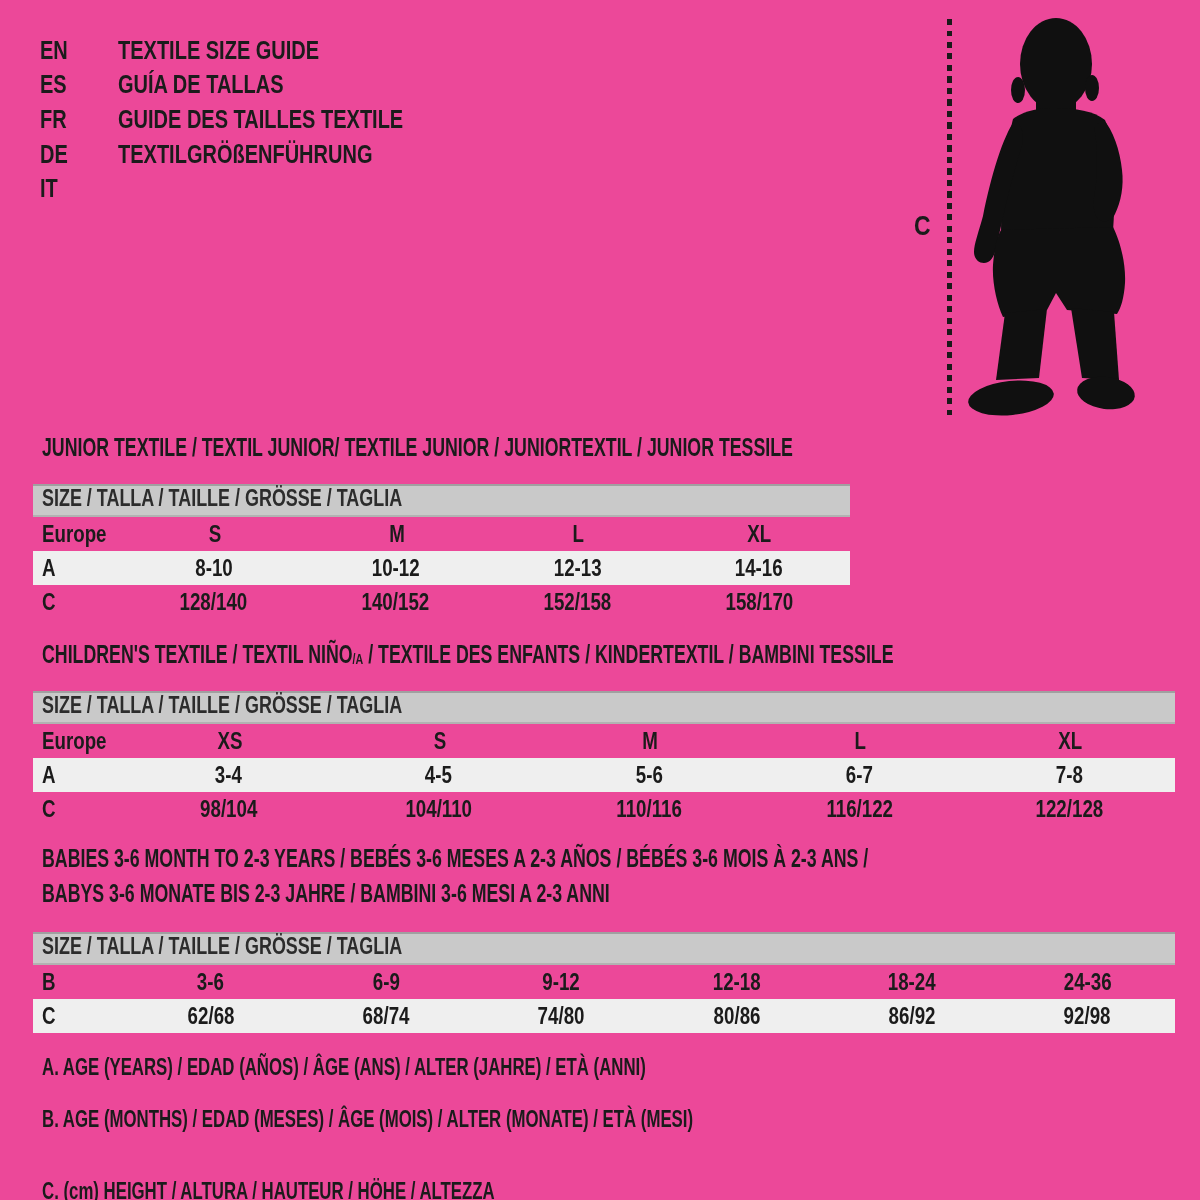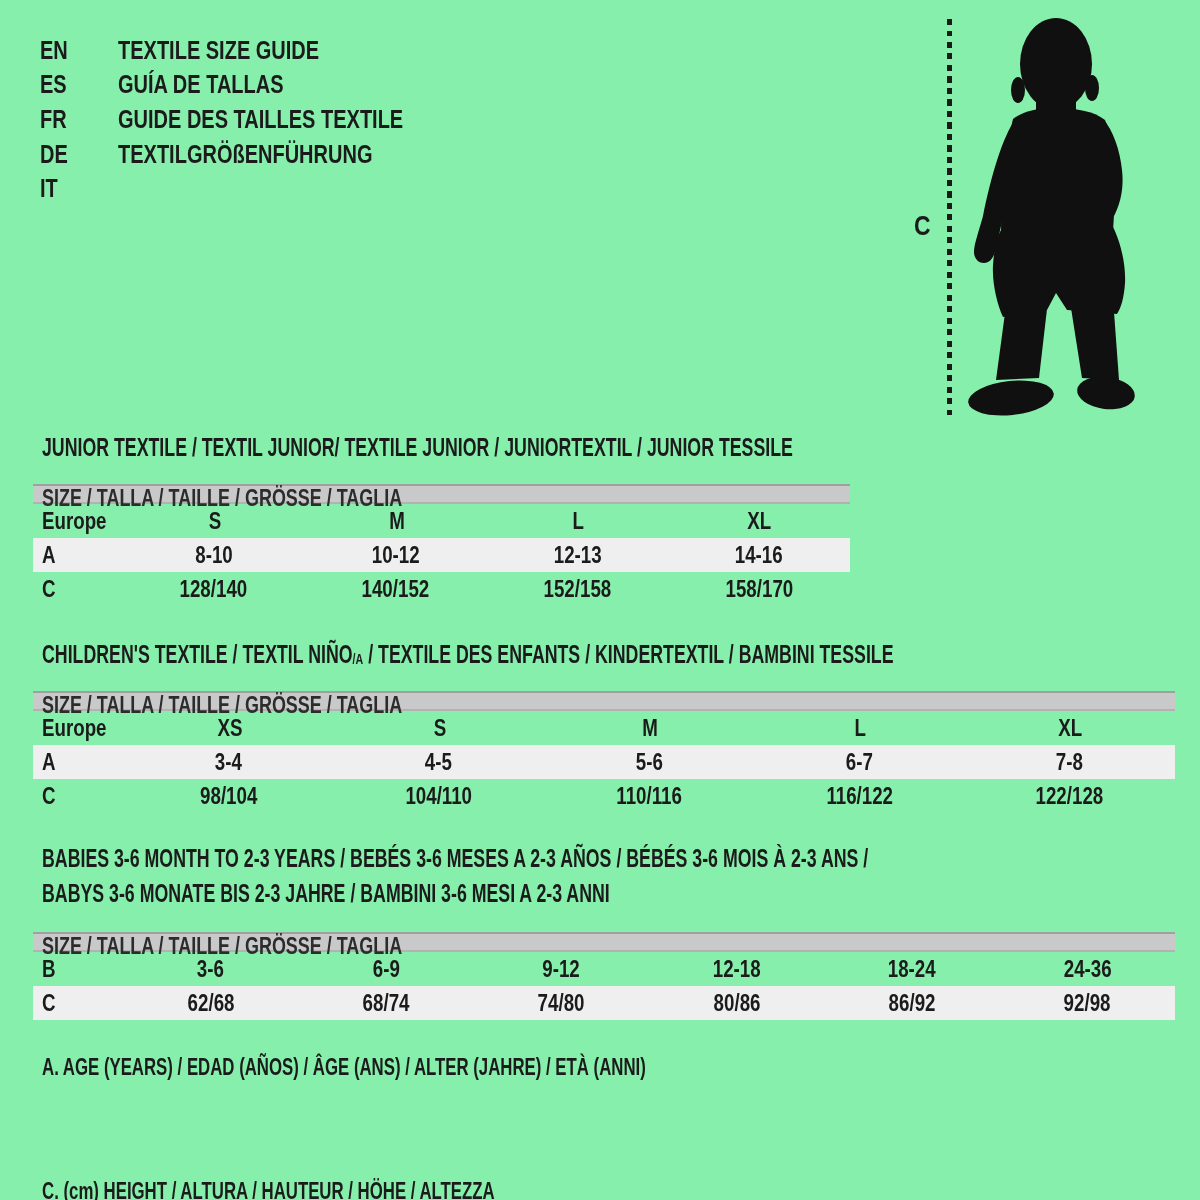--- a/index.html
+++ b/index.html
@@ -1,17 +1,17 @@
 <!DOCTYPE html>
 <html><head>
 <meta charset="utf-8">
 <style>
   html,body{margin:0;padding:0;background:#ffffff;}
   .canvas{
-    position:relative;width:1200px;height:1200px;background:#86efac;overflow:hidden;
+    position:relative;width:1200px;height:1200px;background:#ec4899;overflow:hidden;
     font-family:"Liberation Sans","DejaVu Sans",sans-serif;font-weight:700;color:#1b1b1b;
   }
   
   .cx{display:inline-block;white-space:nowrap;--sx:0.75;transform:scaleX(var(--sx));transform-origin:0 50%;}
   .cxc{display:inline-block;white-space:nowrap;--sx:0.78;transform:scaleX(var(--sx));transform-origin:50% 50%;}
 
   
   .lang-block{position:absolute;left:40px;top:33px;}
   .lang-row{display:flex;height:34.6px;align-items:center;font-size:25px;}
   .lang-row .cx{--sx:0.80;}
@@ -32,21 +32,21 @@
   .title-ch{top:640px;}
   .title-bb1{top:844px;}
   .title-bb2{top:879px;}
   .sub{font-size:0.60em;vertical-align:-0.04em;}
 
   
   .table{position:absolute;left:33px;}
   .tbl-jr{top:484px;width:817px;}
   .tbl-ch{top:691px;width:1142px;}
   .tbl-bb{top:932px;width:1142px;}
-  .t-header{box-sizing:border-box;height:20px;line-height:24px;background:#c9c9c9;
+  .t-header{box-sizing:border-box;height:33px;line-height:24px;background:#c9c9c9;
     border-top:2px solid #a0a0a0;border-bottom:2px solid #b2b2b2;
     padding-left:9px;font-size:23px;color:#2c2c2c;}
   .t-header .cx{--sx:0.78;}
   .t-row{display:flex;height:34px;align-items:center;font-size:24px;}
   .t-row.shaded{background:#efefef;}
   .t-label{flex:0 0 90px;padding-left:9px;box-sizing:border-box;text-decoration:underline;}
   .t-label .cx{--sx:0.78;}
   .t-cell{flex:1;text-align:center;}
 
   
@@ -195,15 +195,16 @@
           <div class="t-cell"><span class="cxc">68/74</span></div>
           <div class="t-cell"><span class="cxc">74/80</span></div>
           <div class="t-cell"><span class="cxc">80/86</span></div>
           <div class="t-cell"><span class="cxc">86/92</span></div>
           <div class="t-cell"><span class="cxc">92/98</span></div>
         </div>
       </div>
   </div>
 
   <div class="footnote fn-a"><span class="cx">A. AGE (YEARS) / EDAD (AÑOS) / ÂGE (ANS) / ALTER (JAHRE) / ETÀ (ANNI)</span></div>
+  <div class="footnote fn-b"><span class="cx">B. AGE (MONTHS) / EDAD (MESES) / ÂGE (MOIS) / ALTER (MONATE) / ETÀ (MESI)</span></div>
   <div class="footnote fn-c"><span class="cx">C. (cm) HEIGHT / ALTURA / HAUTEUR / HÖHE / ALTEZZA</span></div>
 
 </div>
 
 </body></html>

